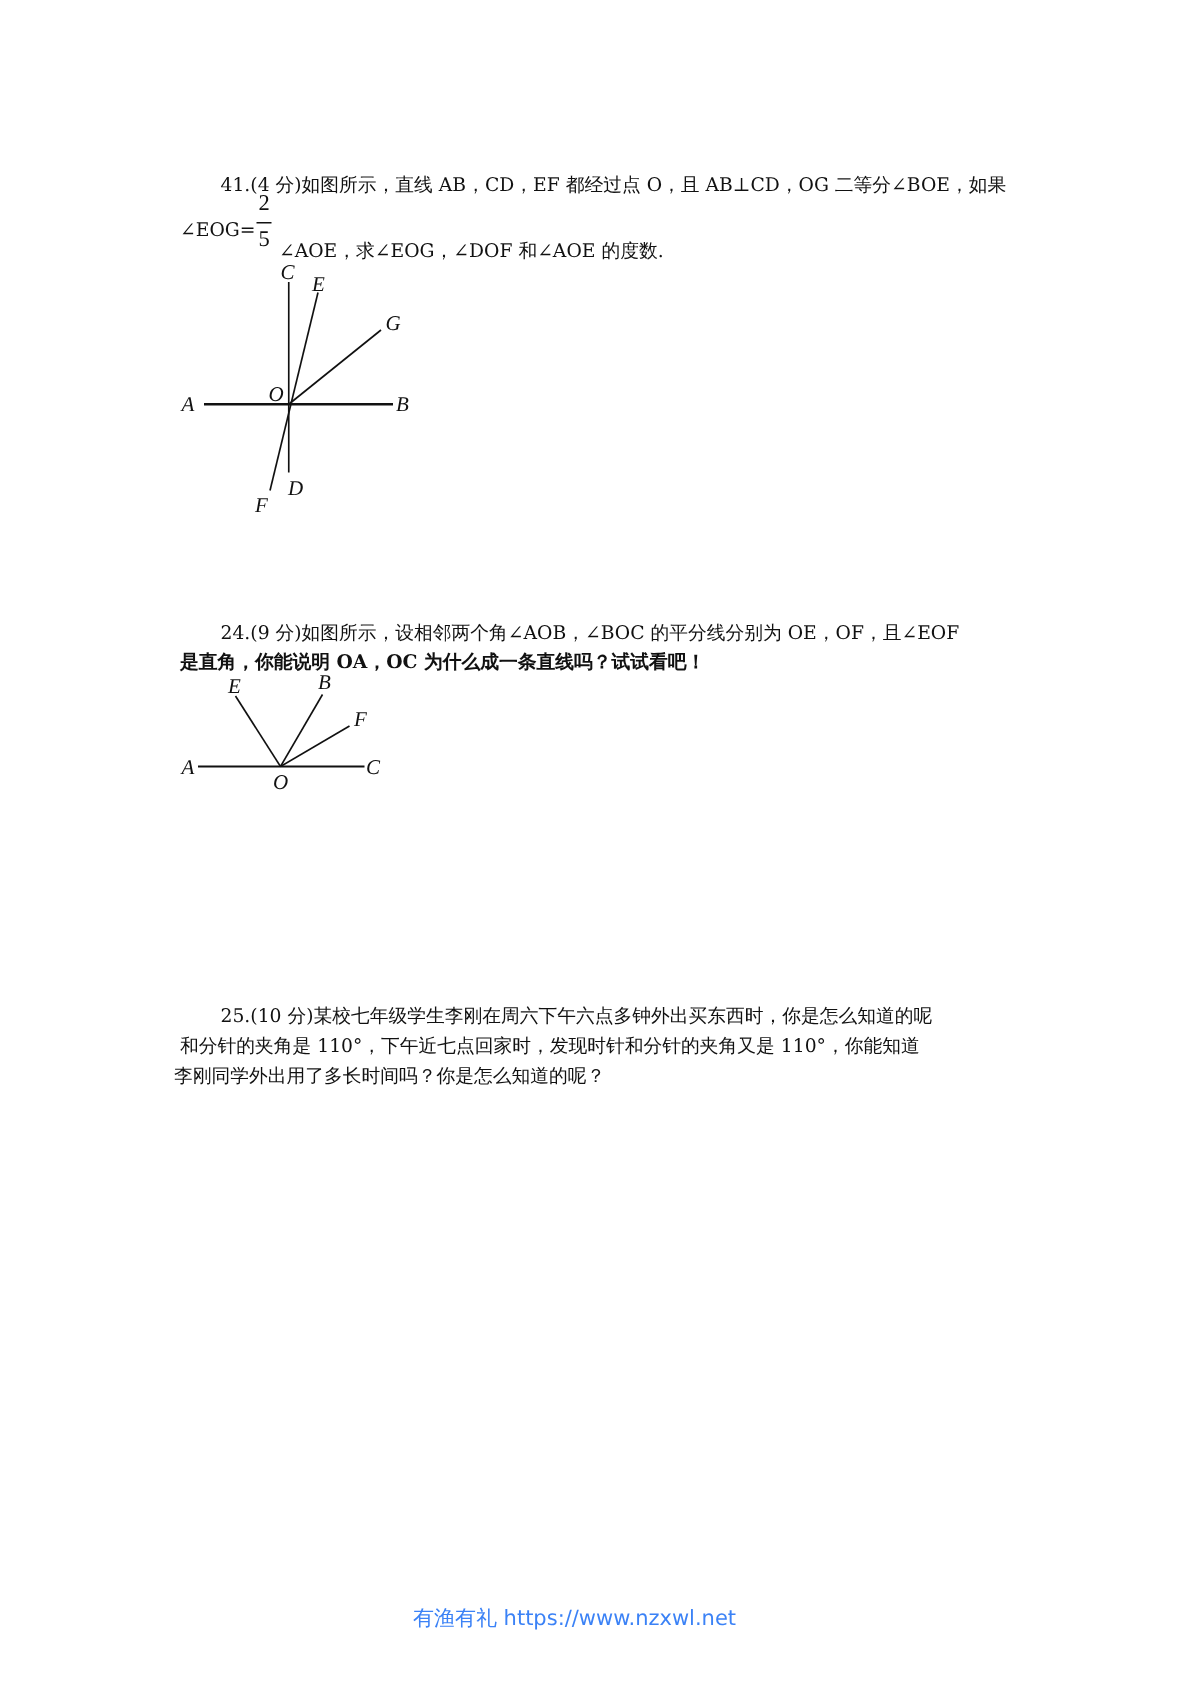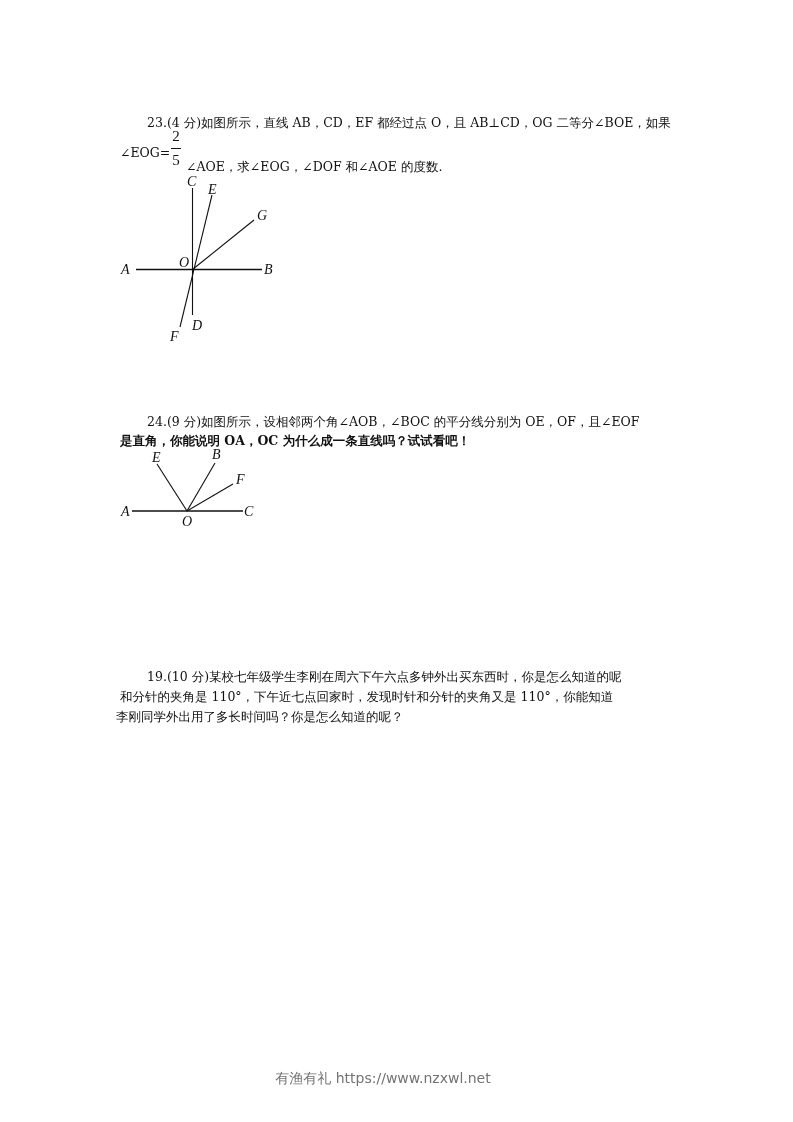--- a/index.html
+++ b/index.html
@@ -4,28 +4,28 @@
 <style>
   html, body { margin: 0; padding: 0; background: #ffffff; }
   body { width: 793px; height: 1122px; position: relative; overflow: hidden;
          font-family: "DejaVu Serif", "Liberation Serif", serif; color: #111; }
   .line { position: absolute; font-size: 12.5px; white-space: nowrap; line-height: 16px; }
   .frac { position: absolute; font-family: "Liberation Serif", serif; font-size: 15px; text-align: center; width: 12px; }
   .frac-bar { position: absolute; height: 1px; background: #111; width: 10px; }
   svg { position: absolute; left: 0; top: 0; }
   .lbl { font-family: "Liberation Serif", "DejaVu Serif", serif; font-style: italic; font-size: 14px; fill: #111; }
   .footer { position: absolute; left: 0; width: 766px; top: 1070px; text-align: center;
-            font-family: "DejaVu Sans", "Liberation Sans", sans-serif; font-size: 14px; color: #737373; }
+            font-family: "DejaVu Sans", "Liberation Sans", sans-serif; font-size: 14px; color: #3b82f6; }
 </style>
 </head>
 <body>
 
 <div>
   <div class="line" style="left:147px; top:115px;">
-    <span>23.</span><span>(4 分)</span><span>如图所示，直线 AB，CD，EF 都经过点 O，且 AB⊥CD，OG 二等分∠BOE，如果</span>
+    <span>41.</span><span>(4 分)</span><span>如图所示，直线 AB，CD，EF 都经过点 O，且 AB⊥CD，OG 二等分∠BOE，如果</span>
   </div>
   <div class="line" style="left:120px; top:145px;text-align:center;">
     <span>∠EOG=</span>
   </div>
   <div class="frac" style="left:170px; top:128px;">2</div>
   <div class="frac-bar" style="left:171px; top:148px;"></div>
   <div class="frac" style="left:170px; top:152px;">5</div>
   <div class="line" style="left:186px; top:159px;">
     <span>∠AOE，求∠EOG，∠DOF 和∠AOE 的度数.</span>
   </div>
@@ -70,21 +70,21 @@
   <div class="line" style="left:147px; top:414px;text-align:center;">
     <span>24.</span><span>(9 分)</span><span>如图所示，设相邻两个角∠AOB，∠BOC 的平分线分别为 OE，OF，且∠EOF</span>
   </div>
   <div class="line" style="left:120px; top:433px;font-weight:bold;">
     <span>是直角，你能说明 OA，OC 为什么成一条直线吗？试试看吧！</span>
   </div>
 </div>
 
 <div>
   <div class="line" style="left:147px; top:669px;">
-    <span>19.</span><span>(10 分)</span><span>某校七年级学生李刚在周六下午六点多钟外出买东西时，你是怎么知道的呢</span>
+    <span>25.</span><span>(10 分)</span><span>某校七年级学生李刚在周六下午六点多钟外出买东西时，你是怎么知道的呢</span>
   </div>
   <div class="line" style="left:120px; top:689px;">
     <span>和分针的夹角是 110°，下午近七点回家时，发现时针和分针的夹角又是 110°，你能知道</span>
   </div>
   <div class="line" style="left:116px; top:709px;">
     <span>李刚同学外出用了多长时间吗？你是怎么知道的呢？</span>
   </div>
 </div>
 
 <div class="footer">有渔有礼 https://www.nzxwl.net</div>

